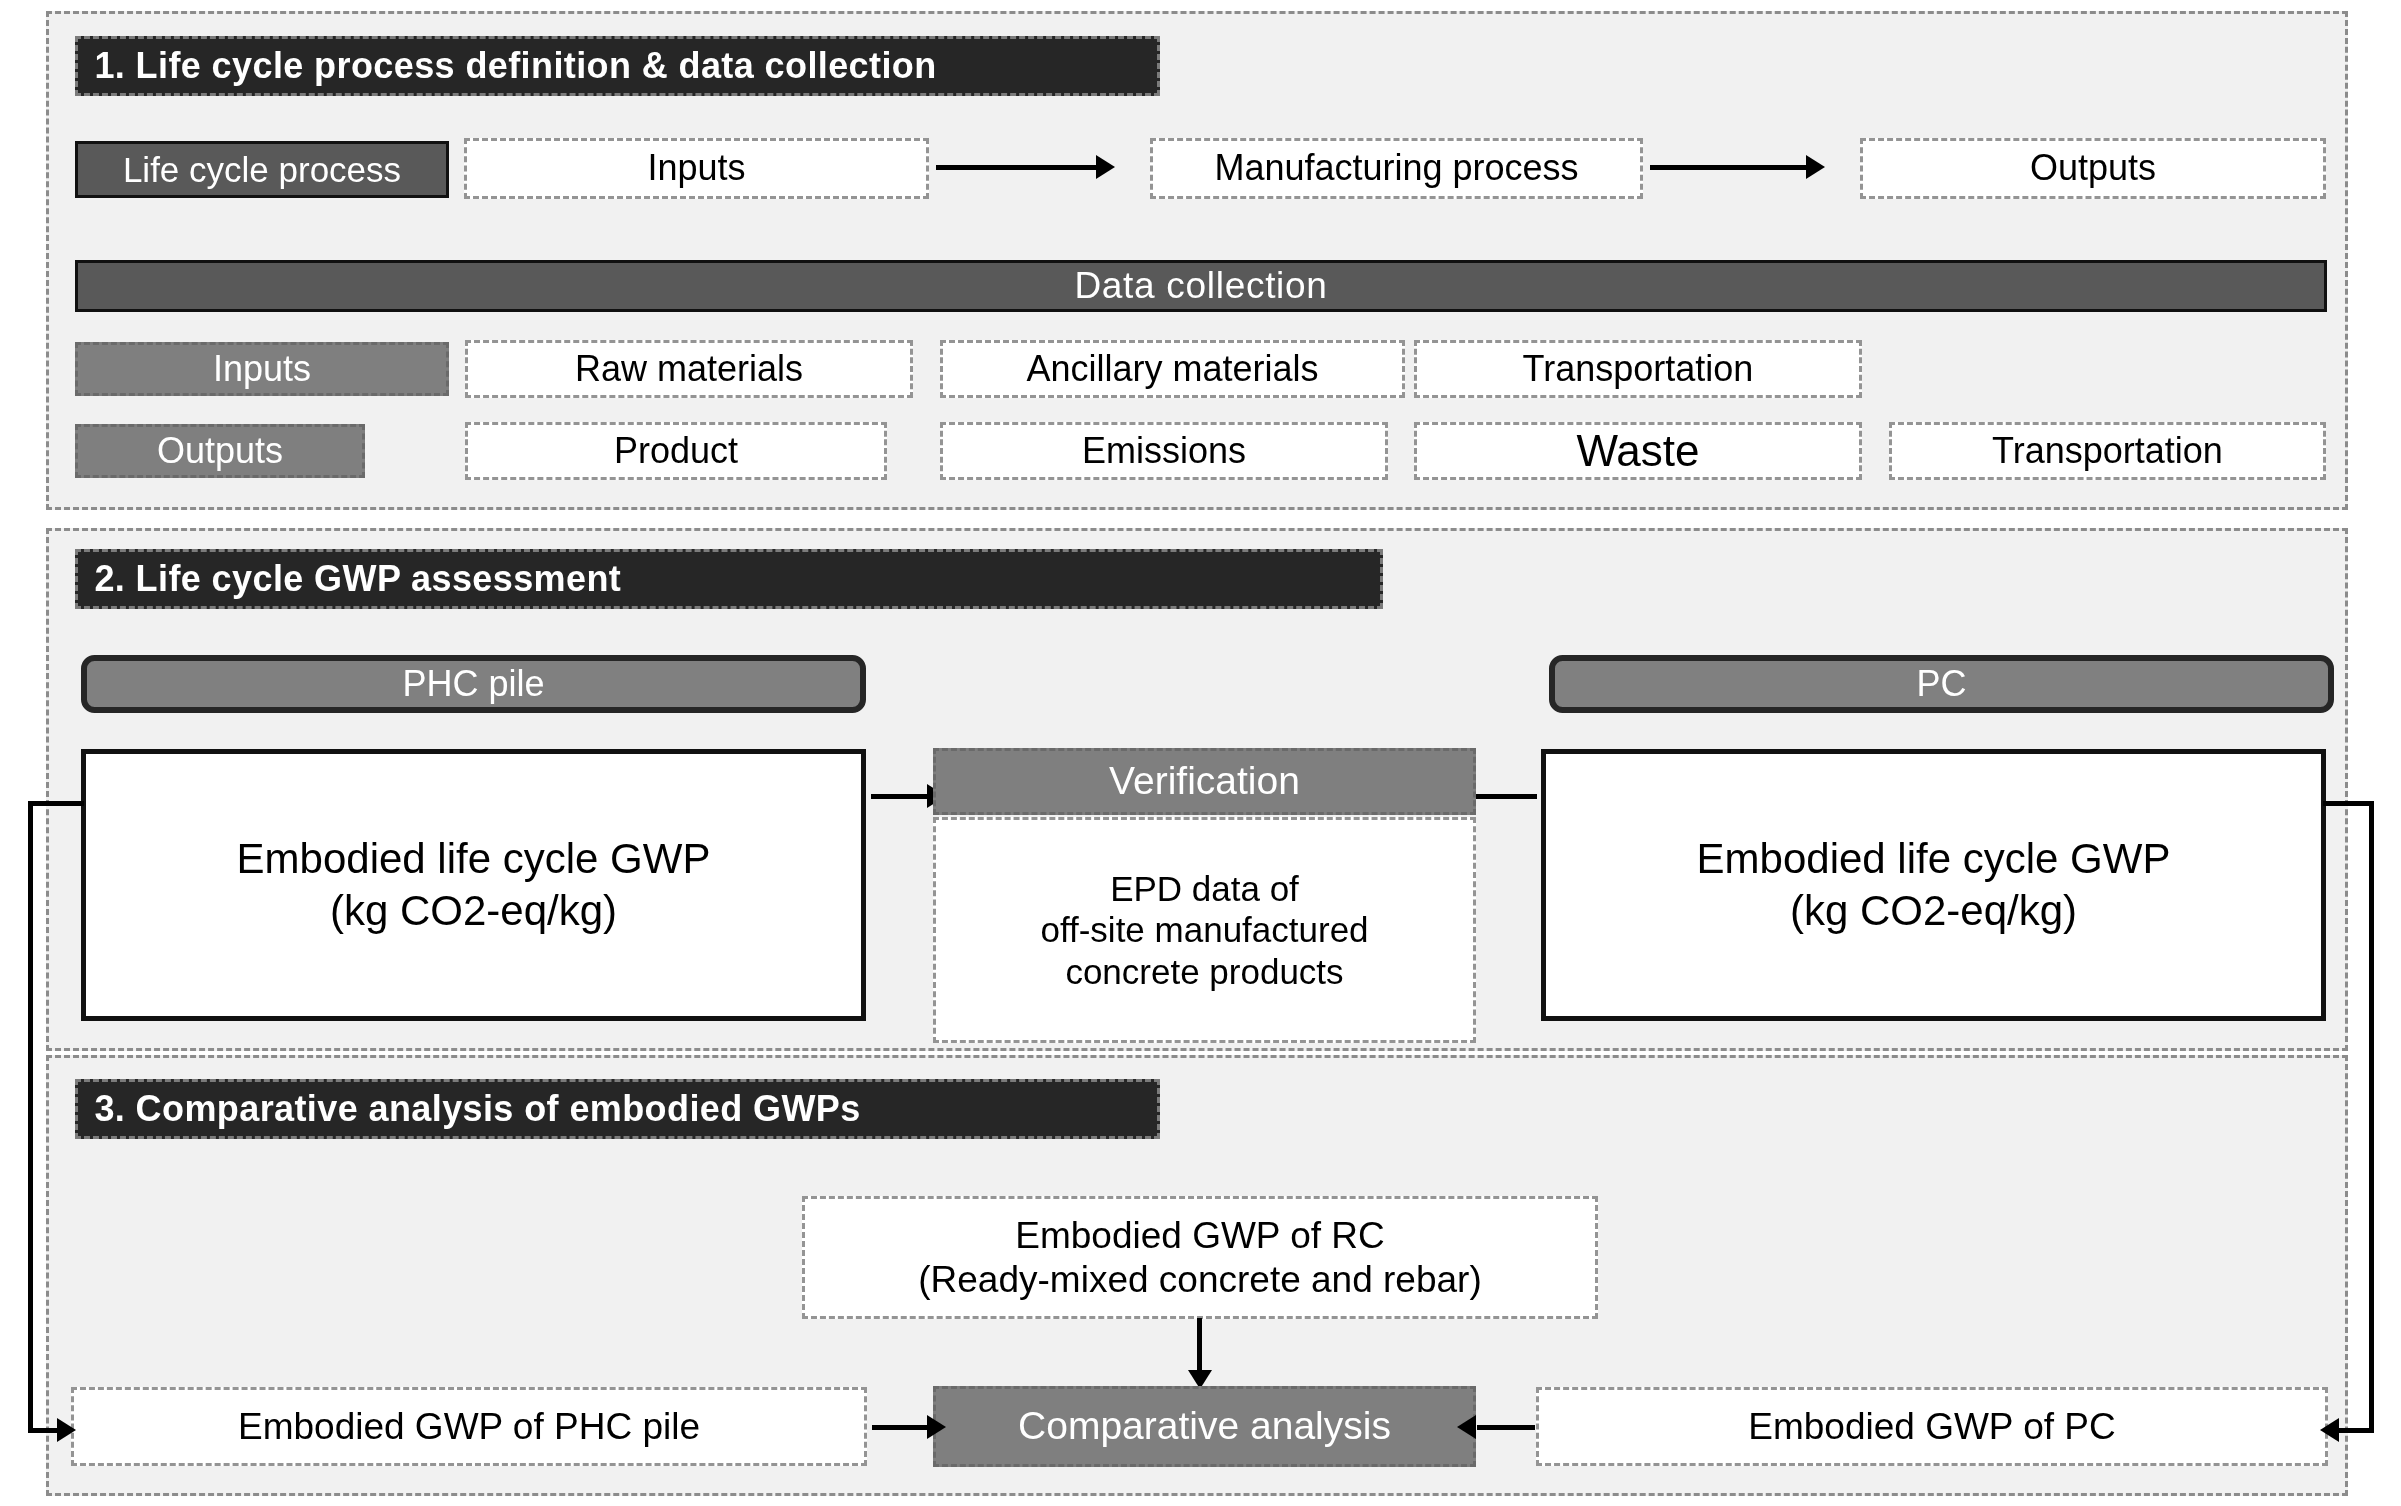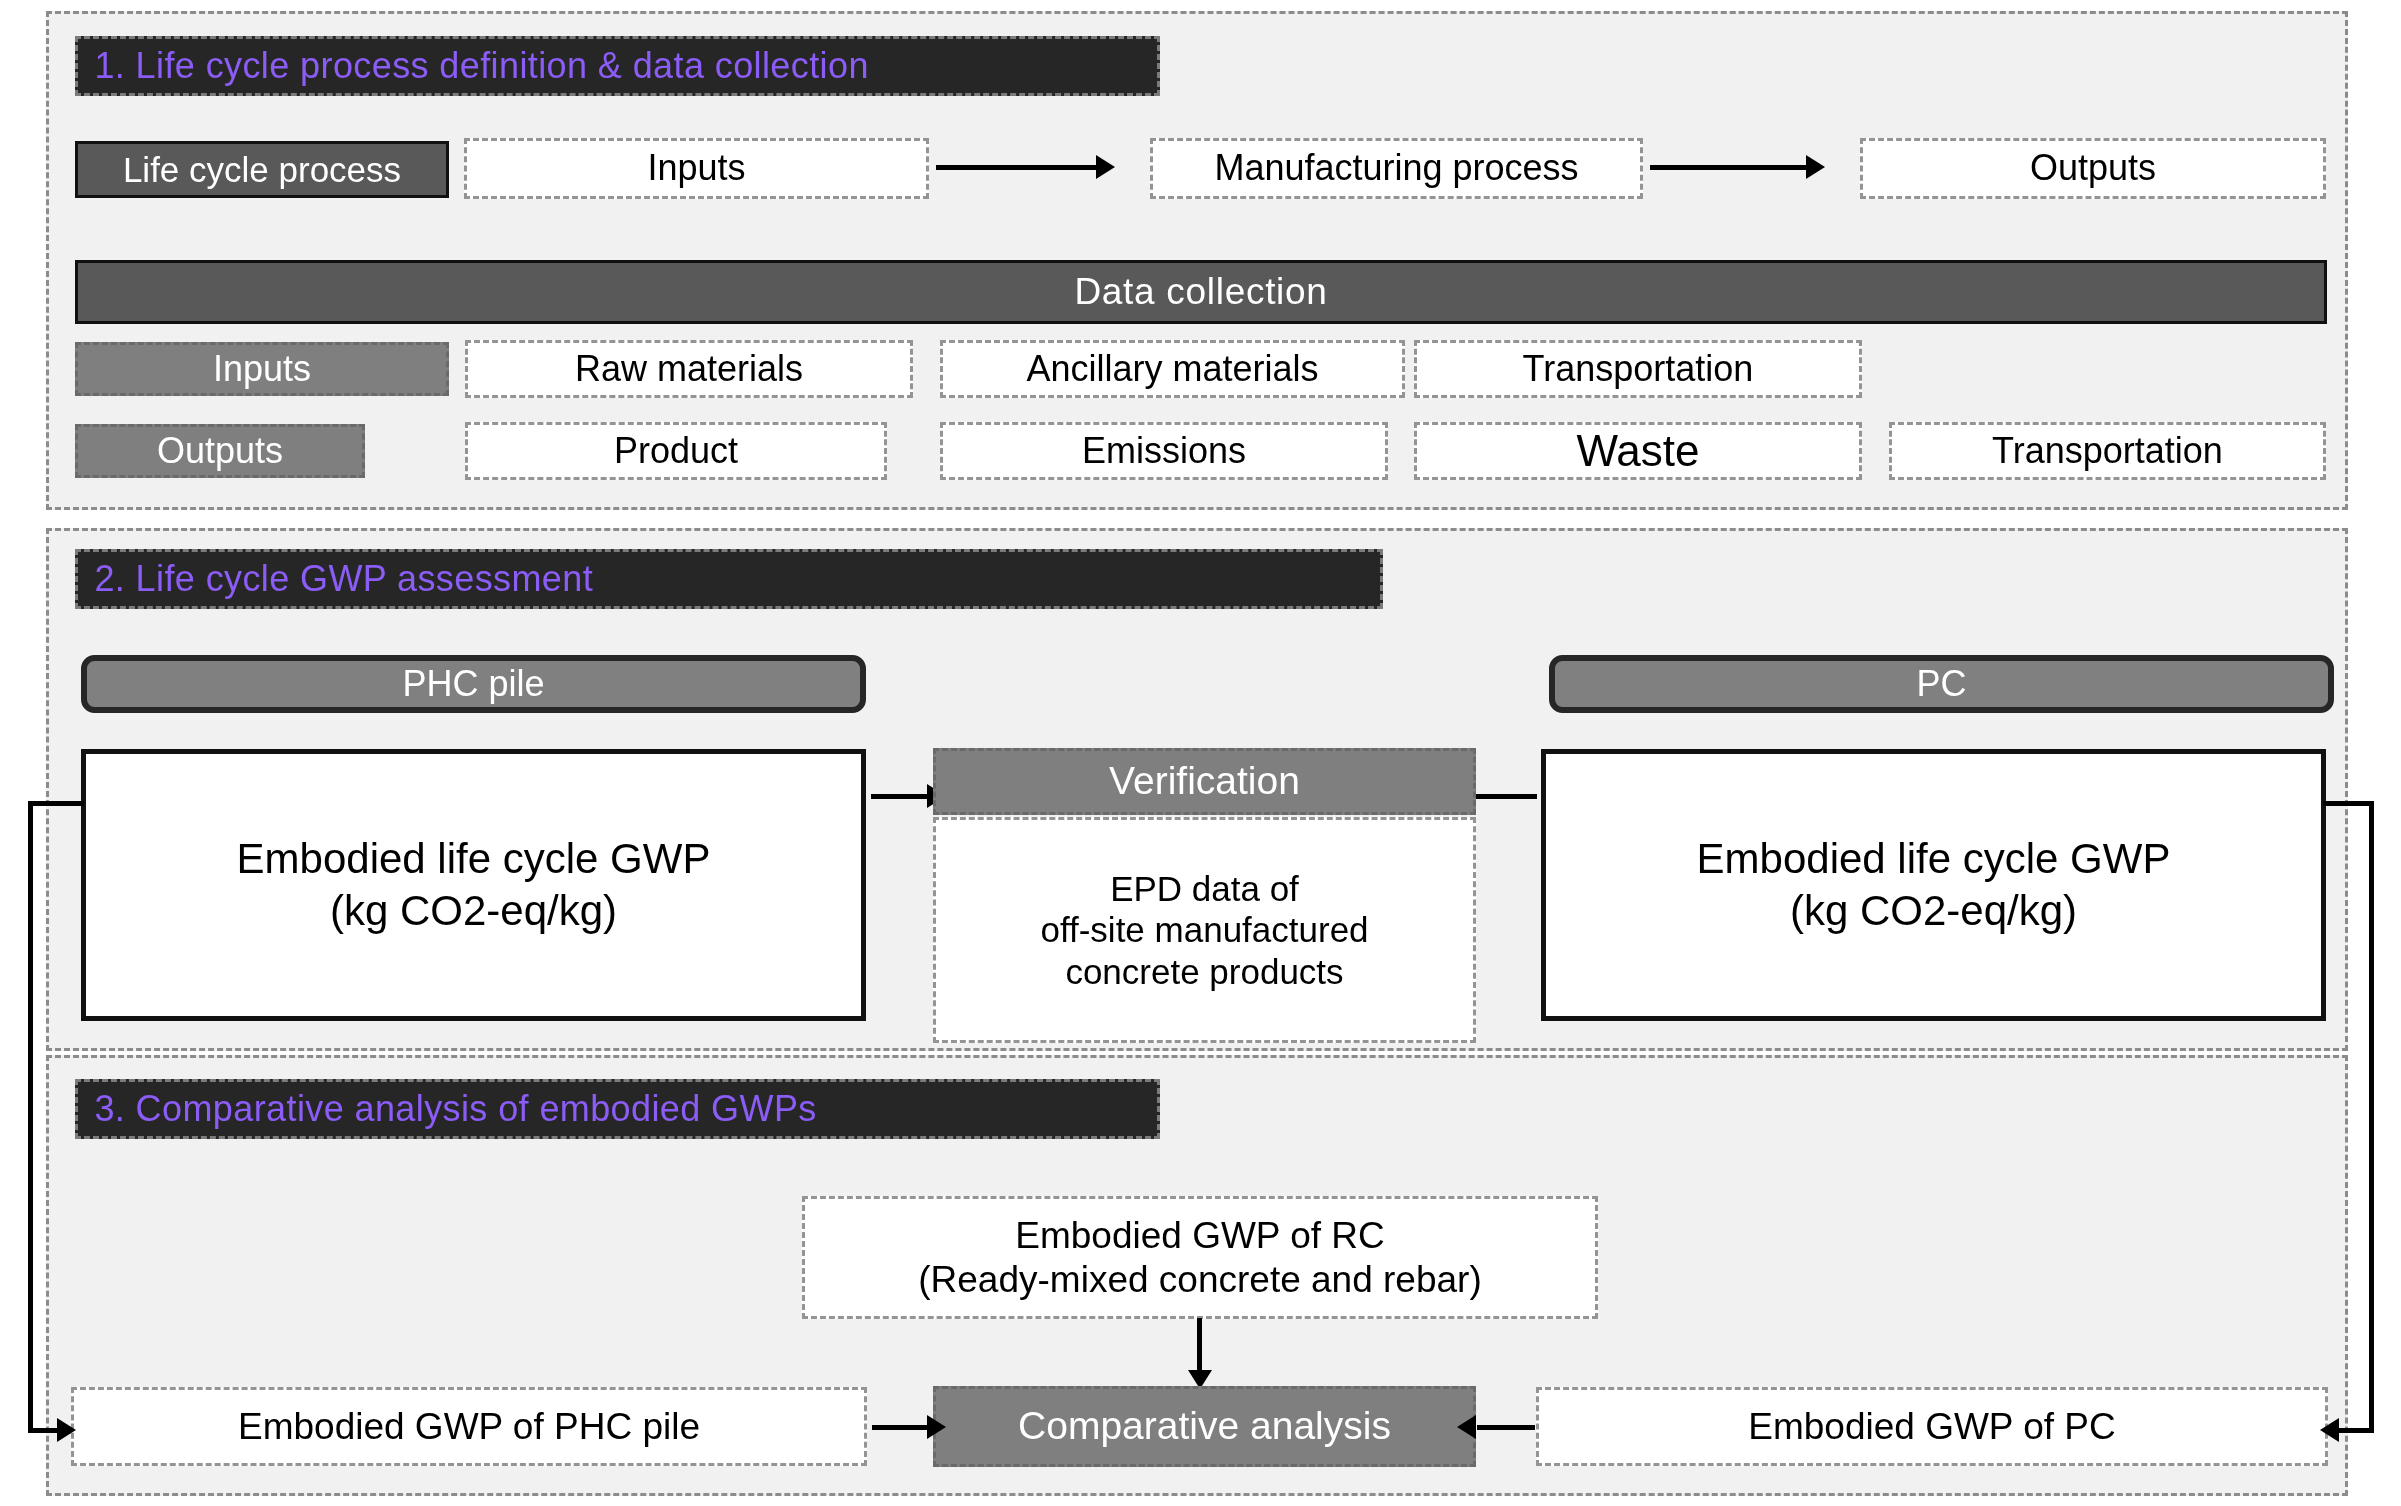--- a/index.html
+++ b/index.html
@@ -12,25 +12,25 @@
   
   .section{
     background:#f1f1f1;
     border:3px dashed #8c8c8c;
   }
 
   
   .title-banner{
     background:#262626;
     border:3px dashed #7b7b7b;
-    color:#8b5cf6;
+    color:#ffffff;
     display:flex;align-items:center;
     padding-left:16.4px;
     letter-spacing:0.4px;
-    font-weight:400;
+    font-weight:700;
   }
 
   
   .dbox{
     background:#ffffff;
     border:3px dashed #949494;
     display:flex;align-items:center;justify-content:center;
     text-align:center;color:#000000;line-height:1.18;
   }
   
@@ -96,21 +96,21 @@
   <div class="abs hline" style="left:936px;top:165px;width:164px;"></div>
   <div class="abs arrow-r" style="left:1096px;top:155px;"></div>
 
   <div class="abs dbox cond" style="left:1150px;top:138px;width:493px;height:61px;font-size:36px;">Manufacturing process</div>
 
   <div class="abs hline" style="left:1650px;top:165px;width:161px;"></div>
   <div class="abs arrow-r" style="left:1806px;top:155px;"></div>
 
   <div class="abs dbox cond" style="left:1860px;top:138px;width:466px;height:61px;font-size:36px;">Outputs</div>
 
-  <div class="abs dkbar cond" style="left:75px;top:260px;width:2252px;height:64px;font-size:37px;letter-spacing:0.7px;">Data collection</div>
+  <div class="abs dkbar cond" style="left:75px;top:260px;width:2252px;height:52px;font-size:37px;letter-spacing:0.7px;">Data collection</div>
 
   <div class="abs gbox cond" style="left:75px;top:342px;width:374px;height:54px;font-size:36px;">Inputs</div>
 
   <div class="abs dbox cond" style="left:465px;top:340px;width:448px;height:58px;font-size:36px;">Raw materials</div>
 
   <div class="abs dbox cond" style="left:940px;top:340px;width:465px;height:58px;font-size:36px;">Ancillary materials</div>
 
   <div class="abs dbox cond" style="left:1414px;top:340px;width:448px;height:58px;font-size:36px;">Transportation</div>
 
   <div class="abs gbox cond" style="left:75px;top:424px;width:290px;height:54px;font-size:36px;">Outputs</div>

